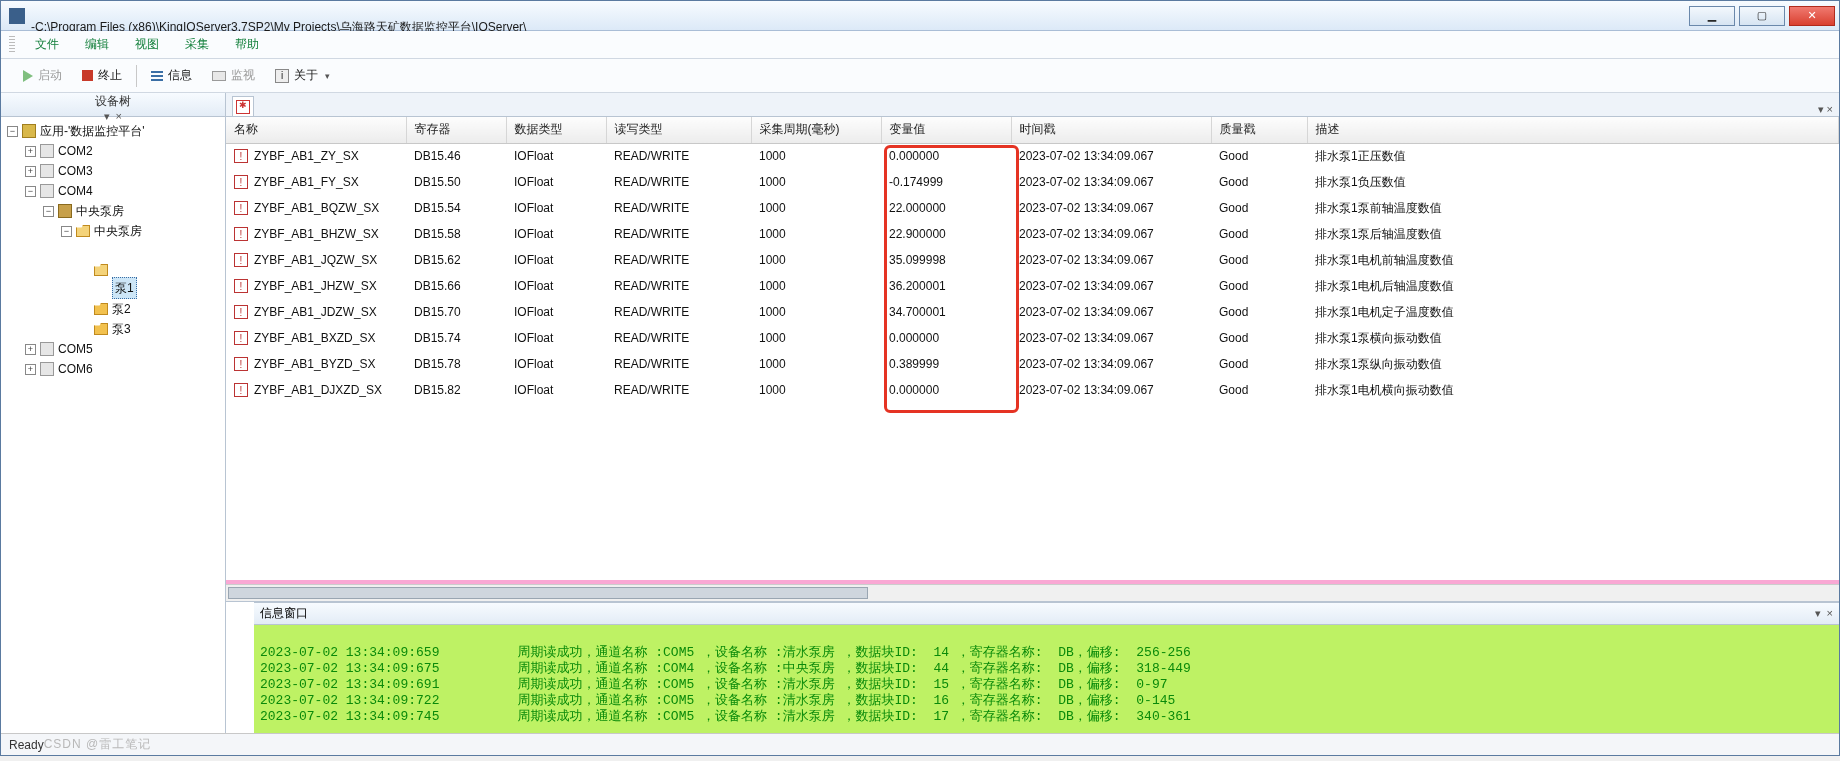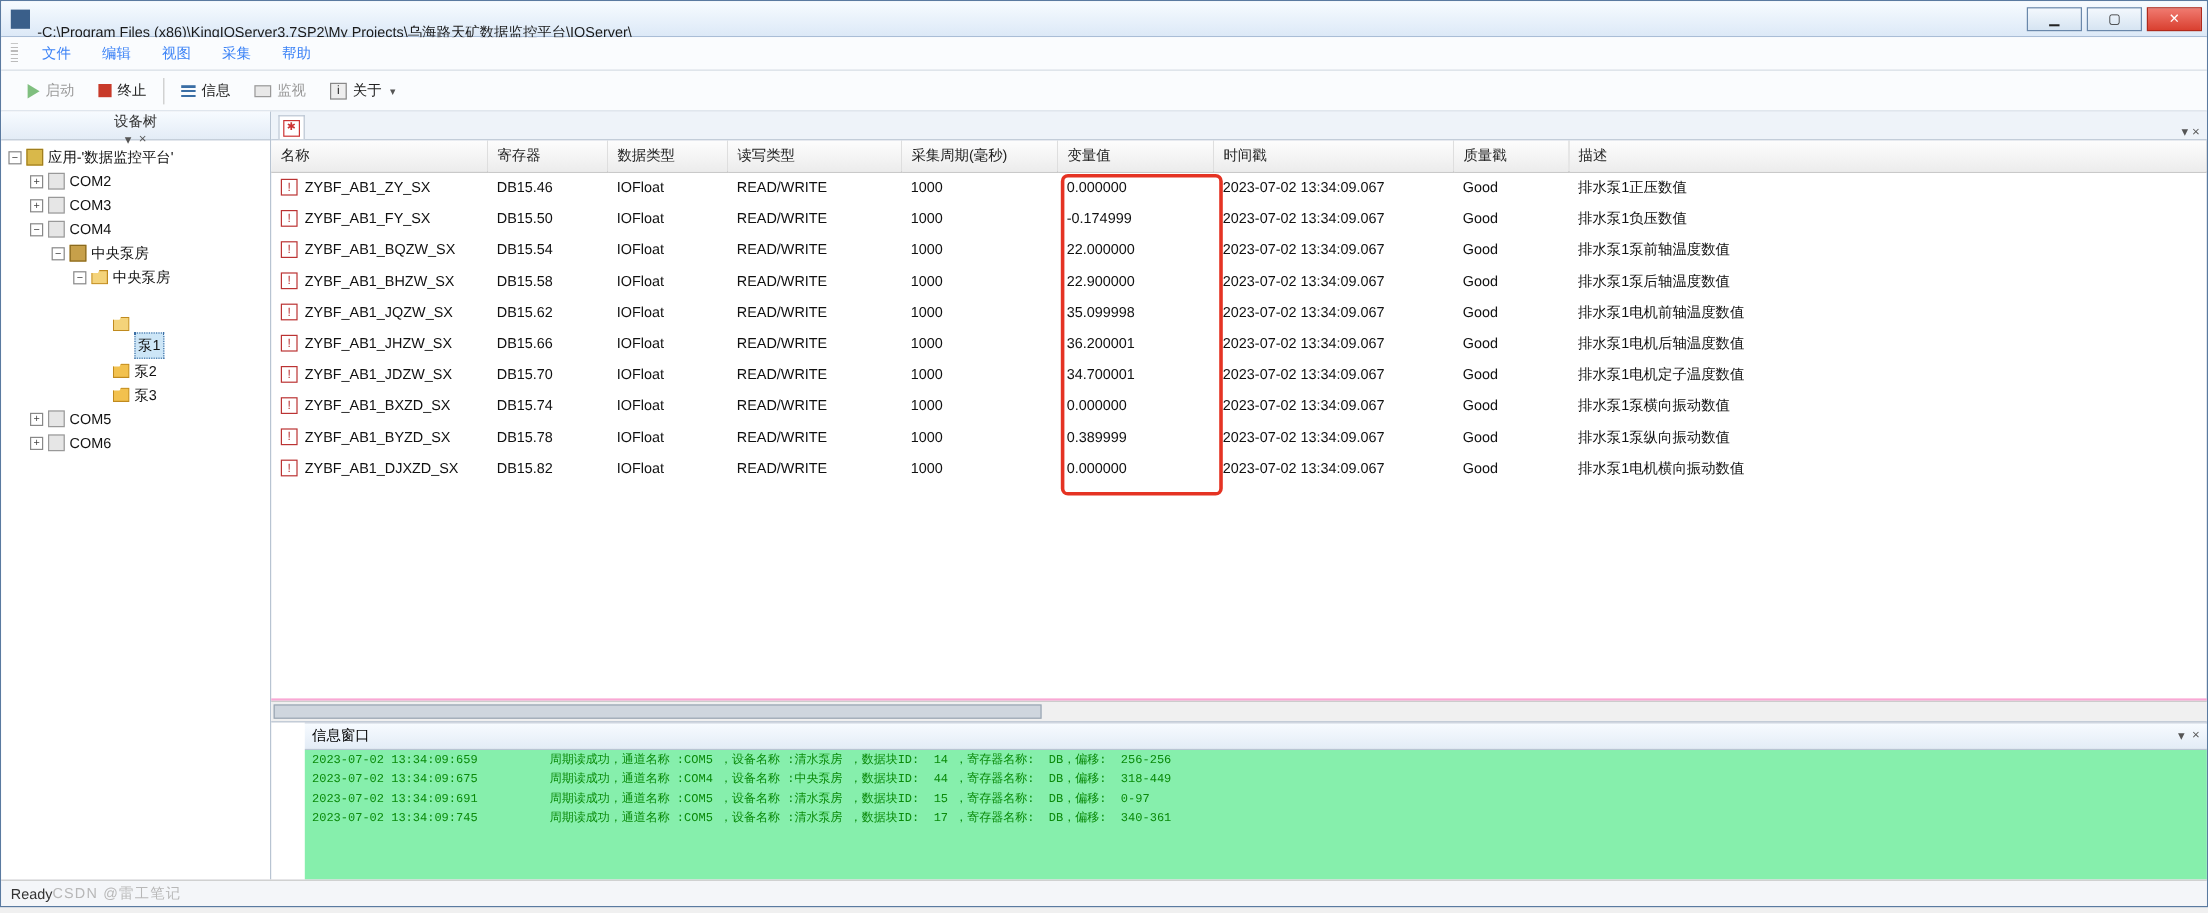--- a/index.html
+++ b/index.html
@@ -8,21 +8,21 @@
   
   .titlebar { height: 30px; background: linear-gradient(#f7fbff, #dce9f7); display: flex; align-items: center; border-bottom: 1px solid #a9bdd6; }
   .titlebar .icon { width: 16px; height: 16px; margin: 0 6px 0 8px; background: #3a5f8a; display:inline-block; }
   .titlebar .title { flex: 1; color: #1a1a1a; font-size: 12px; white-space: nowrap; overflow: hidden; margin-top: 24px; }
   .winbtns { display: flex; margin-right: 4px; gap: 4px; }
   .winbtn { width: 46px; height: 20px; border: 1px solid #6a88ab; background: linear-gradient(#f3f8fd,#d6e4f2); display:flex; align-items:center; justify-content:center; font-size:11px; color:#222; }
   .winbtn.close { background: linear-gradient(#f07a70,#d94030); border-color:#b02a1c; color:#fff; }
   
   .menubar { height: 28px; display: flex; align-items: center; padding: 0 8px; gap: 2px; border-bottom: 1px solid #d0d8e2; background:#fafcfe; }
   .menubar .grip { width:6px; height:18px; background: repeating-linear-gradient(#bbb, #bbb 1px, transparent 1px, transparent 3px); margin-right:6px;}
-  .menuitem { padding: 4px 12px; color:#3b82f6; cursor:default; }
+  .menuitem { padding: 4px 12px; color:#15803d; cursor:default; }
   
   .toolbar { height: 34px; display: flex; align-items: center; padding: 0 8px; gap: 8px; border-bottom: 1px solid #d0d8e2; background:#fafcfe; }
   .tbtn { display:flex; align-items:center; gap:5px; padding:2px 6px; color:#222; }
   .tbtn.disabled { color:#9a9a9a; }
   .tri-green { width:0;height:0;border-left:10px solid #7fbf7f;border-top:6px solid transparent;border-bottom:6px solid transparent; }
   .sq-red { width:11px;height:11px;background:#c83a2a; }
   .lines-blue { width:12px;height:10px; background: repeating-linear-gradient(#3a6ea5,#3a6ea5 2px,transparent 2px,transparent 4px);}
   .mon-gray { width:14px;height:10px;border:1px solid #9a9a9a;background:#e8e8e8;}
   .about-ic { width:14px;height:14px;border:1px solid #888;background:#eee;display:inline-flex;align-items:center;justify-content:center;font-size:10px;}
   
@@ -45,36 +45,36 @@
   .ic-fold.open { background:#f4d37a;}
   .tree .sel { background:#cde6f7; border:1px dotted #3a6ea5; padding:0 2px;margin-top:36px; }
   
   .right { flex:1; display:flex; flex-direction:column; min-width:0;}
   .tabstrip { height:24px; background:#eef3f9; border-bottom:1px solid #b8c4d2; display:flex; align-items:flex-end; padding-left:6px; justify-content:space-between;}
   .tab { width:22px;height:20px;border:1px solid #b8c4d2;border-bottom:none;background:#fff;display:flex;align-items:center;justify-content:center;}
   .tab .tabic { width:14px;height:14px;background:#fff;border:1px solid #c33; position:relative;}
   .tab .tabic::after { content:"✱"; color:#c33; font-size:9px; position:absolute; top:-1px; left:2px;}
   .tabctrls { font-size:11px; color:#555; padding-right:6px;}
   
-  .gridwrap { flex:1; overflow:auto; border-bottom:2px solid #f9a8d4; position:relative;}
+  .gridwrap { flex:1; overflow:auto; border-bottom:4px solid #f9a8d4; position:relative;}
   table.grid { width:100%; border-collapse:collapse; table-layout:fixed; }
   .grid thead th { text-align:left; font-weight:normal; background:linear-gradient(#fdfdfd,#ececec); border-right:1px solid #d6d6d6; border-bottom:1px solid #c8c8c8; padding:4px 8px; height:26px; color:#222; position:sticky; top:0;}
   .grid tbody td { padding:4px 8px; height:26px; color:#111; white-space:nowrap; overflow:hidden; }
   .cell-name { display:flex; align-items:center; gap:6px; }
   .tag-ic { width:14px;height:14px;background:#fff;border:1px solid #b33; display:inline-flex;align-items:center;justify-content:center; color:#b33; font-size:10px;}
   .col-name{width:180px;} .col-reg{width:100px;} .col-dt{width:100px;} .col-rw{width:145px;} .col-per{width:130px;} .col-val{width:130px;} .col-ts{width:200px;} .col-q{width:96px;} .col-desc{width:auto;}
   .highlight-box { position:absolute; border:3px solid #e53323; border-radius:6px; pointer-events:none; }
   
   .hscroll { height:18px; background:#f0f0f0; border-top:1px solid #ccc; border-bottom:1px solid #b8c4d2; position:relative;}
   .hthumb { position:absolute; height:12px; top:2px; background:#cfd6de; border:1px solid #9aa6b2; }
   
   .infopanel { border-top:1px solid #b8c4d2; display:flex; flex-direction:column;margin-left:28px; }
   .infohead { height:22px; background:linear-gradient(#f7fbff,#e3ecf6); border-bottom:1px solid #b8c4d2; display:flex;align-items:center;justify-content:space-between;padding:0 6px;}
   .infohead .ctrls{display:flex;gap:6px;font-size:11px;color:#555;}
-  .infobody { height:108px; overflow:auto; background:#86efac; font-family: Consolas,"Courier New",monospace; font-size:10px; padding:2px 6px;}
+  .infobody { height:108px; overflow:auto; background:#bef264; font-family: Consolas,"Courier New",monospace; font-size:13px; padding:20px 6px;}
   .logline { color:#0a8a0a; white-space:pre; line-height:16px;}
   
   .statusbar { height:22px; border-top:1px solid #c8c8c8; background:#f4f6f9; display:flex;align-items:center;padding:0 8px; color:#333; justify-content:flex-start;}
   .watermark { color:#b8b8b8; font-size:12px; letter-spacing:1px;}
 </style>
 </head>
 <body>
 
 <div class="window">
 
@@ -432,20 +432,21 @@
           <span>信息窗口</span>
           <span class="ctrls">
               <span>▾</span>
               <span>×</span>
             </span>
         </div>
         <div class="infobody" id="info-body">
             <div class="logline">2023-07-02 13:34:09:659          周期读成功，通道名称 :COM5 ，设备名称 :清水泵房 ，数据块ID:  14 ，寄存器名称:  DB，偏移:  256-256</div>
             <div class="logline">2023-07-02 13:34:09:675          周期读成功，通道名称 :COM4 ，设备名称 :中央泵房 ，数据块ID:  44 ，寄存器名称:  DB，偏移:  318-449</div>
             <div class="logline">2023-07-02 13:34:09:691          周期读成功，通道名称 :COM5 ，设备名称 :清水泵房 ，数据块ID:  15 ，寄存器名称:  DB，偏移:  0-97</div>
+            <div class="logline">2023-07-02 13:34:09:722          周期读成功，通道名称 :COM5 ，设备名称 :清水泵房 ，数据块ID:  16 ，寄存器名称:  DB，偏移:  0-145</div>
             <div class="logline">2023-07-02 13:34:09:745          周期读成功，通道名称 :COM5 ，设备名称 :清水泵房 ，数据块ID:  17 ，寄存器名称:  DB，偏移:  340-361</div>
           </div>
       </div>
     </div>
   </div>
 
   <div class="statusbar">
     <span>Ready</span>
     <span class="watermark">CSDN @雷工笔记</span>
   </div>

